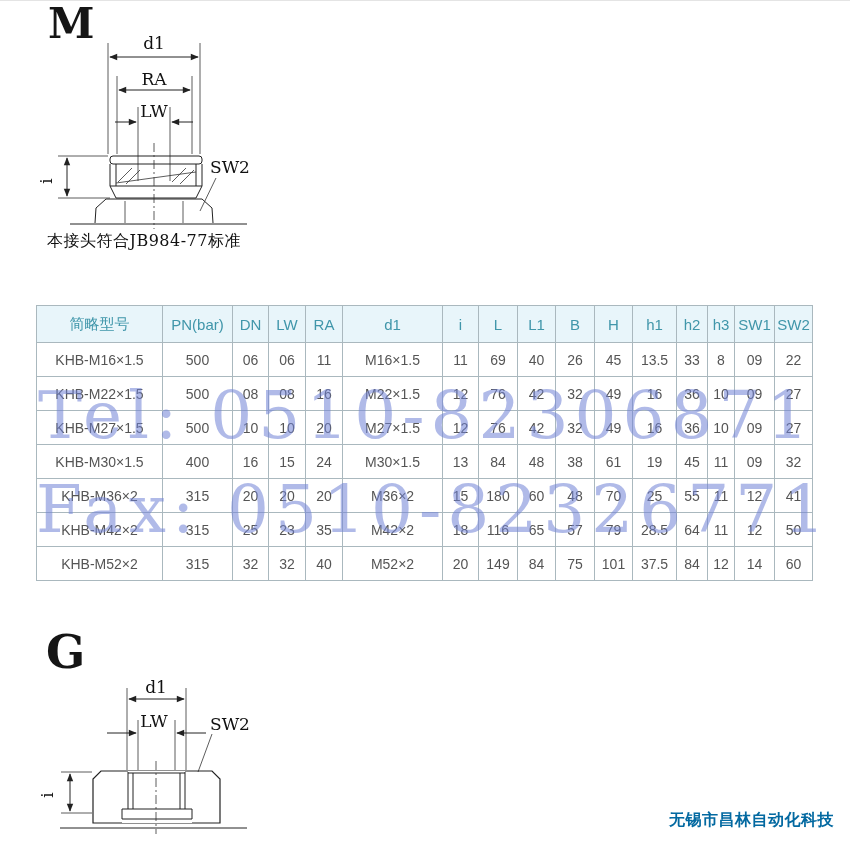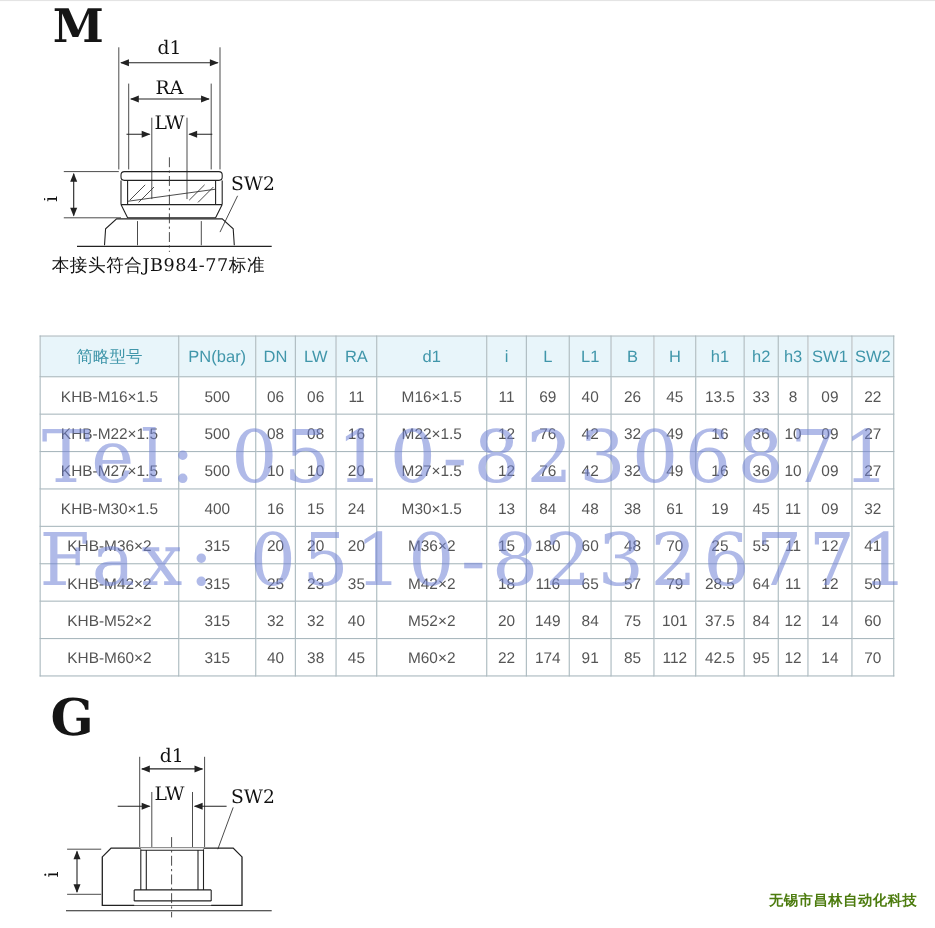--- a/index.html
+++ b/index.html
@@ -46,21 +46,21 @@
   table.spec td{color:#555;font-size:14px;height:33px;background:#fff;}
   
   .wm{
     position:absolute;white-space:nowrap;pointer-events:none;
     font-family:"DejaVu Serif","Liberation Serif",serif;
     font-size:66px;letter-spacing:6px;color:rgba(112,130,214,0.55);line-height:1;
   }
   #wm-tel{left:38px;top:382px;}
   #wm-fax{left:36px;top:476px;}
   .company{
-    position:absolute;right:16px;top:809px;font-size:13px;font-weight:bold;color:#4d7c0f;
+    position:absolute;right:16px;top:809px;font-size:16px;font-weight:bold;color:#0369a1;
     font-family:"Liberation Sans",sans-serif;letter-spacing:0.5px;
   }
 </style>
 </head>
 <body>
 
 <div class="page">
 
   <div class="big-letter" id="letter-m">M</div>
 
@@ -266,38 +266,20 @@
             <td>149</td>
             <td>84</td>
             <td>75</td>
             <td>101</td>
             <td>37.5</td>
             <td>84</td>
             <td>12</td>
             <td>14</td>
             <td>60</td>
           </tr>
-          <tr>
-            <td>KHB-M60×2</td>
-            <td>315</td>
-            <td>40</td>
-            <td>38</td>
-            <td>45</td>
-            <td>M60×2</td>
-            <td>22</td>
-            <td>174</td>
-            <td>91</td>
-            <td>85</td>
-            <td>112</td>
-            <td>42.5</td>
-            <td>95</td>
-            <td>12</td>
-            <td>14</td>
-            <td>70</td>
-          </tr>
         </tbody>
     </table>
   </div>
 
   <div class="wm" id="wm-tel">Tel: 0510-82306871</div>
   <div class="wm" id="wm-fax">Fax: 0510-82326771</div>
 
   <div class="big-letter" id="letter-g">G</div>
 
   <svg class="diagram" id="diagram-g" width="220" height="170" viewBox="0 0 220 170">

